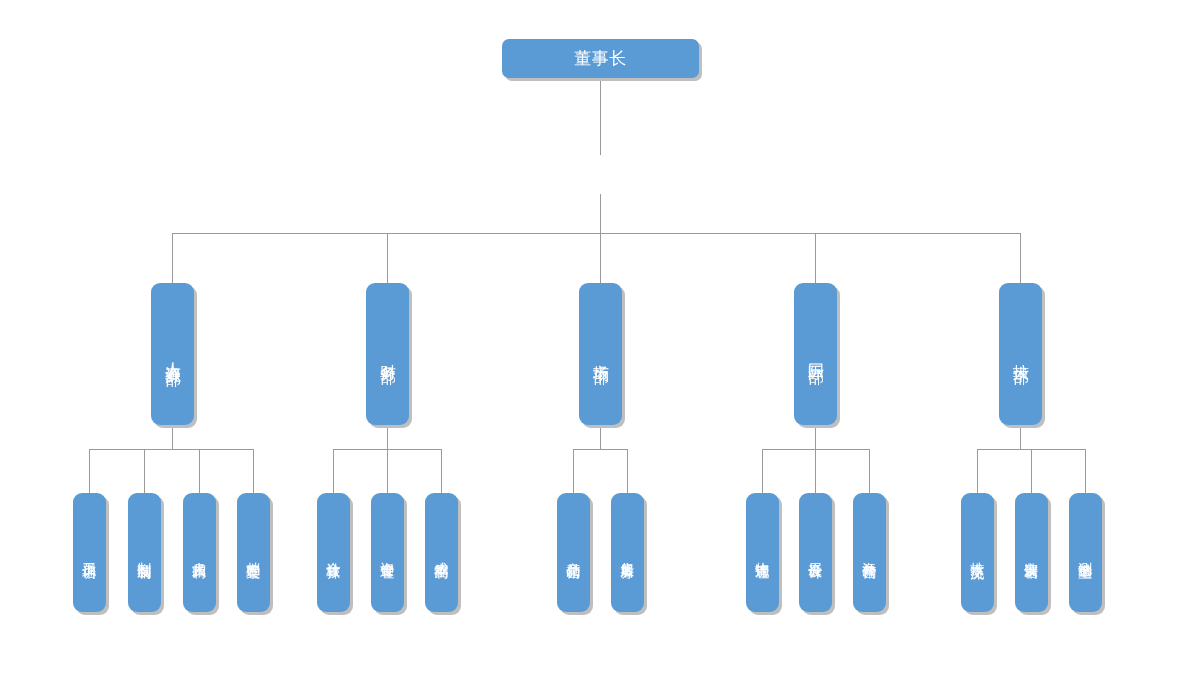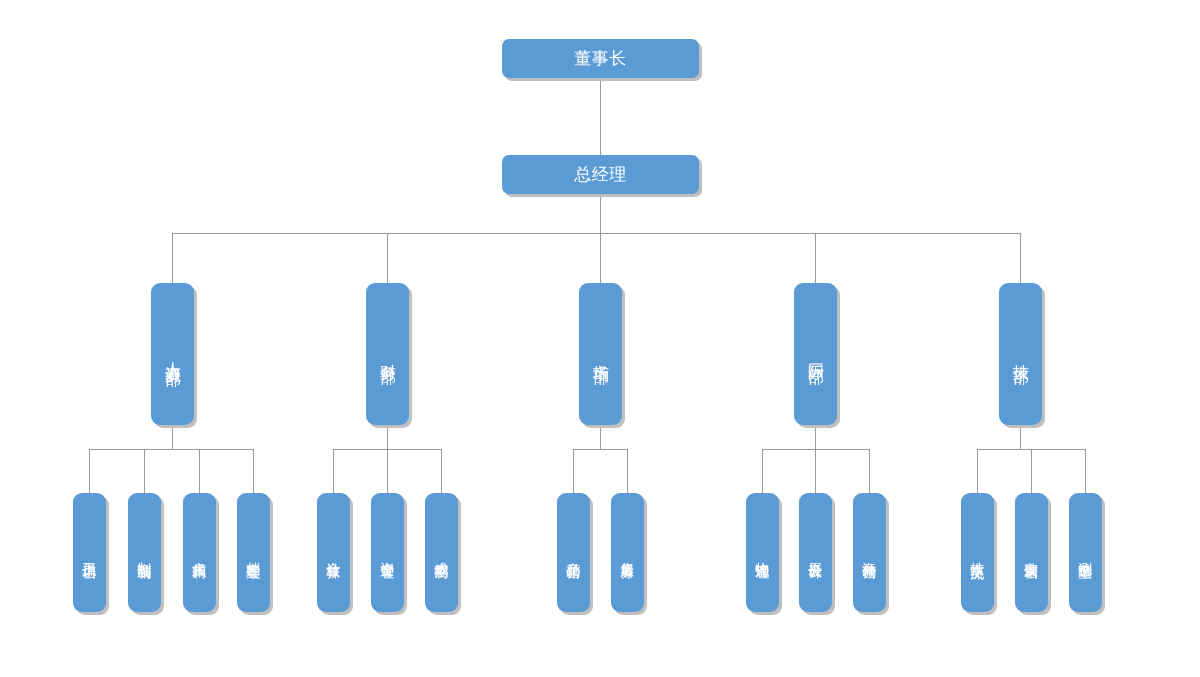--- a/index.html
+++ b/index.html
@@ -119,23 +119,20 @@
       <line x1="977.5" y1="449" x2="977.5" y2="493"></line>
       <line x1="1031.5" y1="449" x2="1031.5" y2="493"></line>
       <line x1="1085.5" y1="449" x2="1085.5" y2="493"></line>
     </g>
   </svg>
 
   <div class="node horiz level1" style="left:502px; top:39px; width:197px; height:39px;">
     <span class="node-label">董事长</span>
   </div>
 
-  <div class="node horiz level1" style="left:502px; top:155px; width:197px; height:39px;">
-    <span class="node-label">总经理</span>
-  </div>
 
   <div class="node vert level2" style="left:151px; top:283px; width:43px; height:142px;">
     <span class="node-label">人力资源部</span>
   </div>
   <div class="node vert level2" style="left:366px; top:283px; width:43px; height:142px;">
     <span class="node-label">财务部</span>
   </div>
   <div class="node vert level2" style="left:579px; top:283px; width:43px; height:142px;">
     <span class="node-label">市场部</span>
   </div>

